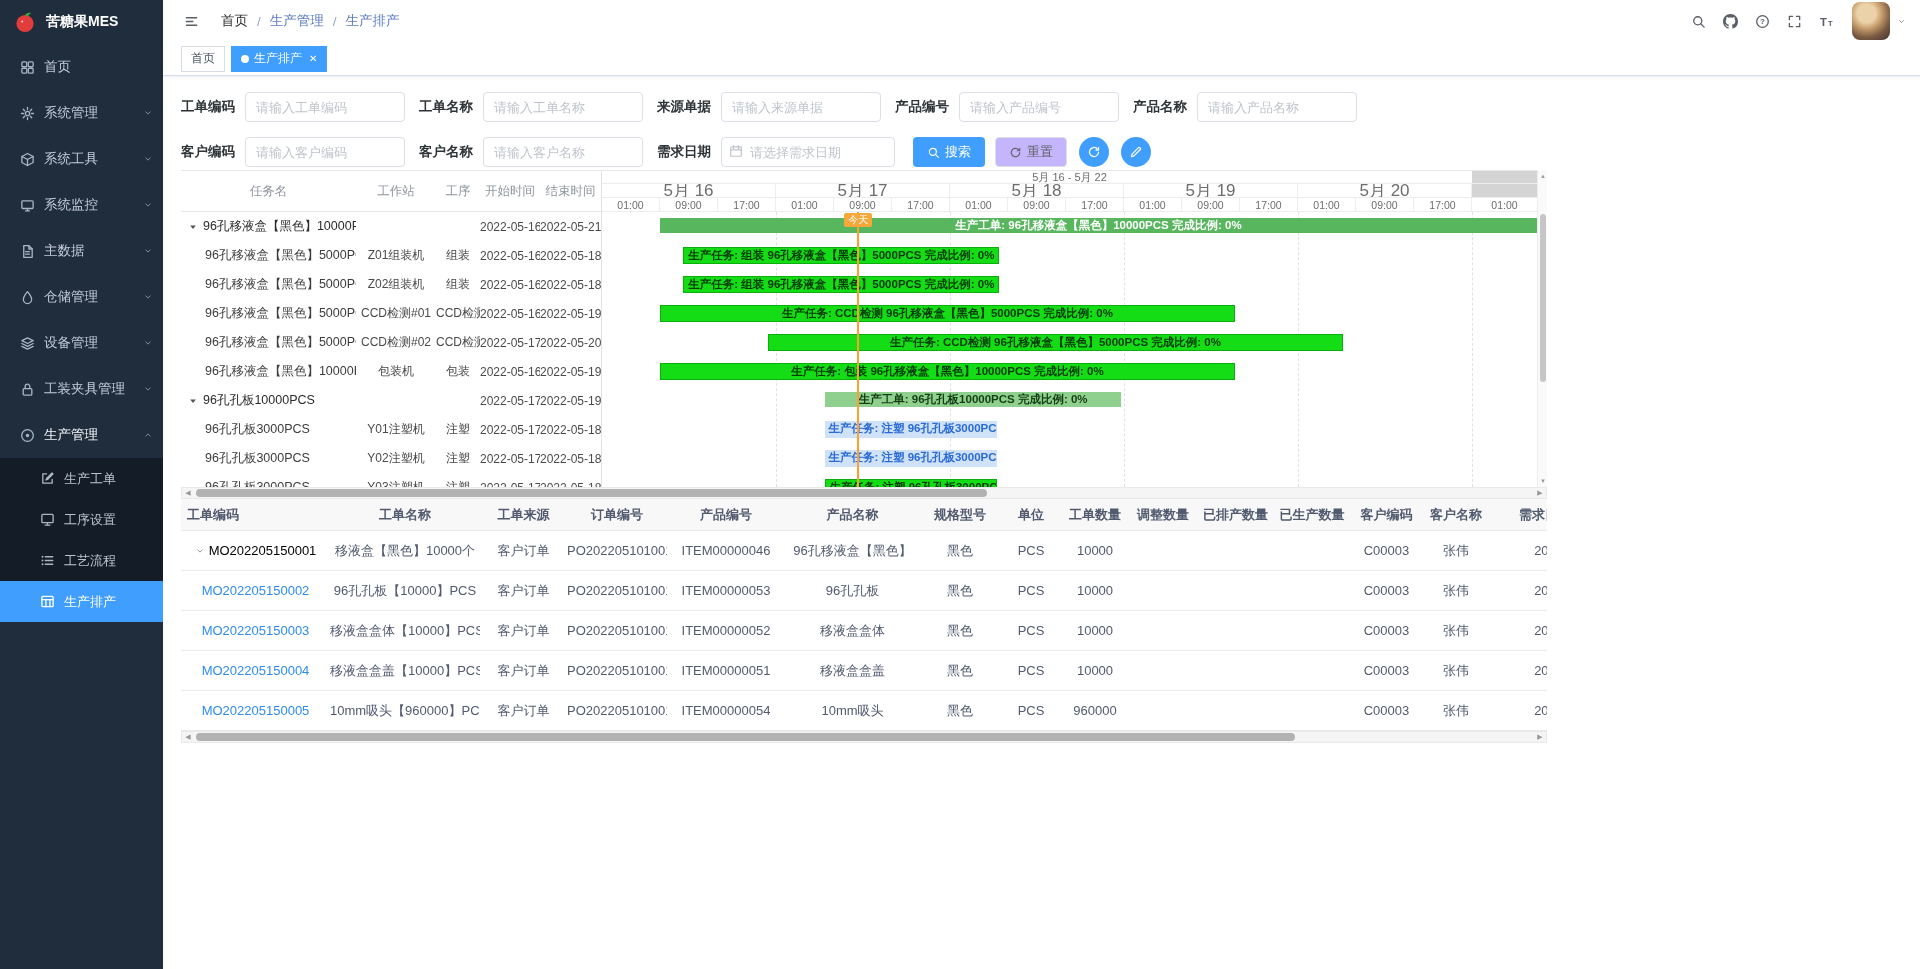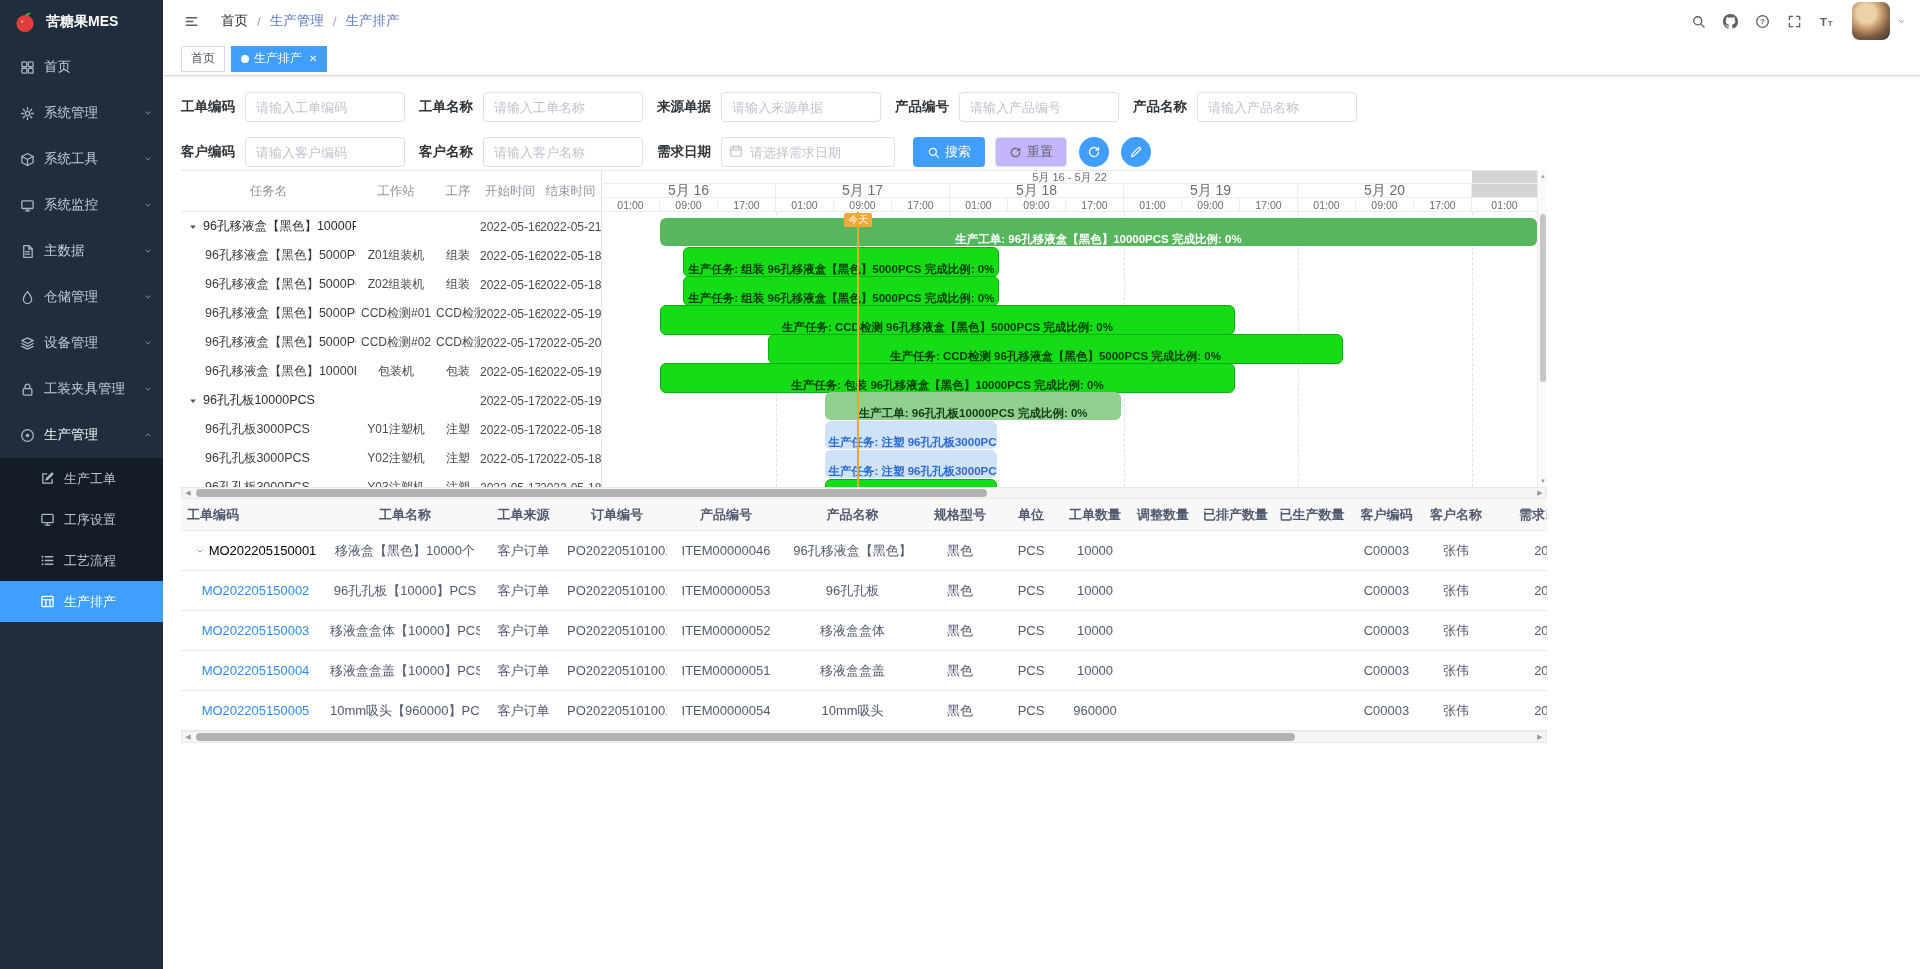--- a/index.html
+++ b/index.html
@@ -70,28 +70,28 @@
 .gl-name{display:flex;align-items:center;gap:5px;padding-left:24px;font-size:12.5px;color:#3d3d3d;overflow:hidden;white-space:nowrap;flex-shrink:0}
 .gl-name.group{padding-left:7px;color:#2b2b2b}
 .gl-name .tri{font-size:10px;color:#555;flex-shrink:0}
 .gl-cell{text-align:center;font-size:12px;color:#4a4a4a;overflow:hidden;white-space:nowrap;flex-shrink:0}
 
 .gantt-right{position:absolute;left:421px;top:0;width:935px;height:317px;overflow:hidden;background:#fff}
 .gr-range{height:14px;position:relative;display:flex;align-items:center;justify-content:center;font-size:11px;color:#6d6d6d;border-top:1px solid #e8e8e8;border-bottom:1px solid #ededed}
 .gr-filler{position:absolute;right:0;top:0;bottom:0;width:6.95%;background:#d4d4d4}
 .gr-days,.gr-hours{height:14px;display:flex}
 .gr-cell{display:flex;align-items:center;justify-content:center;font-size:10.5px;color:#6d6d6d;border-right:1px solid #ededed;border-bottom:1px solid #ededed;flex-shrink:0;overflow:hidden;white-space:nowrap}
-.gr-cell.day{font-size:14px}
+.gr-cell.day{font-size:17px}
 .gr-cell.day.filler{flex:1;background:#d4d4d4;border-right:none}
 .gr-cell.extra{flex:1;border-right:none}
 .gr-body{position:relative;height:275px}
 .gline{position:absolute;top:0;bottom:0;border-left:1px dashed #e2e2e2}
 .today-line{position:absolute;top:0;bottom:0;width:2px;background:#ffa02e;z-index:3}
 .today-badge{position:absolute;top:1px;transform:translateX(-50%);background:#f5a73a;color:#fff;font-size:10px;line-height:14px;padding:0 4px;border-radius:2px;z-index:4}
-.bar{position:absolute;height:17px;line-height:15px;border-radius:6px;font-size:11.5px;font-weight:bold;text-align:center;overflow:hidden;white-space:nowrap;z-index:2;cursor:pointer;padding:14px 3px}
+.bar{position:absolute;height:17px;line-height:15px;border-radius:0;font-size:11.5px;font-weight:bold;text-align:center;overflow:hidden;white-space:nowrap;z-index:2;cursor:pointer;padding:0 3px}
 .bar.task{border:1px solid #0cae0c}
 .bar.order{height:15px;line-height:15px;border:none}
 .bar.left{text-align:left}
 
 
 .hscroll{position:absolute;left:0;bottom:0;width:1366px;height:12px;display:flex;align-items:center;background:#f5f5f5;border:1px solid #e9e9e9}
 .sb-arrow{font-size:7px;color:#999;width:12px;text-align:center;flex-shrink:0;cursor:pointer;line-height:10px}
 .sb-track{position:relative;flex:1;height:100%}
 .sb-thumb{position:absolute;left:2px;top:1px;height:8px;background:#b2b2b2;border-radius:4px}
 .vscroll{position:absolute;right:0;top:0;width:10px;height:317px;background:#fafafa;border-left:1px solid #ececec;z-index:4}

